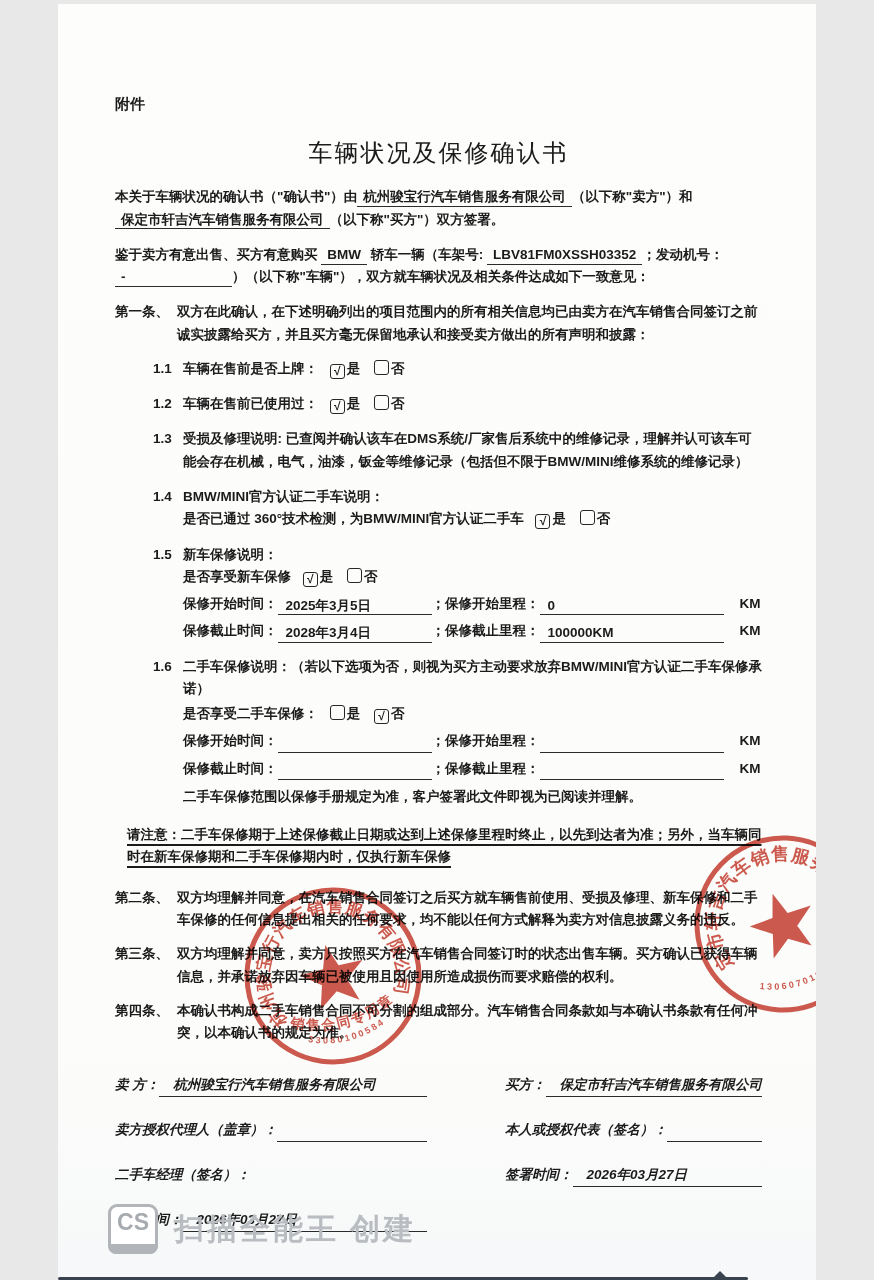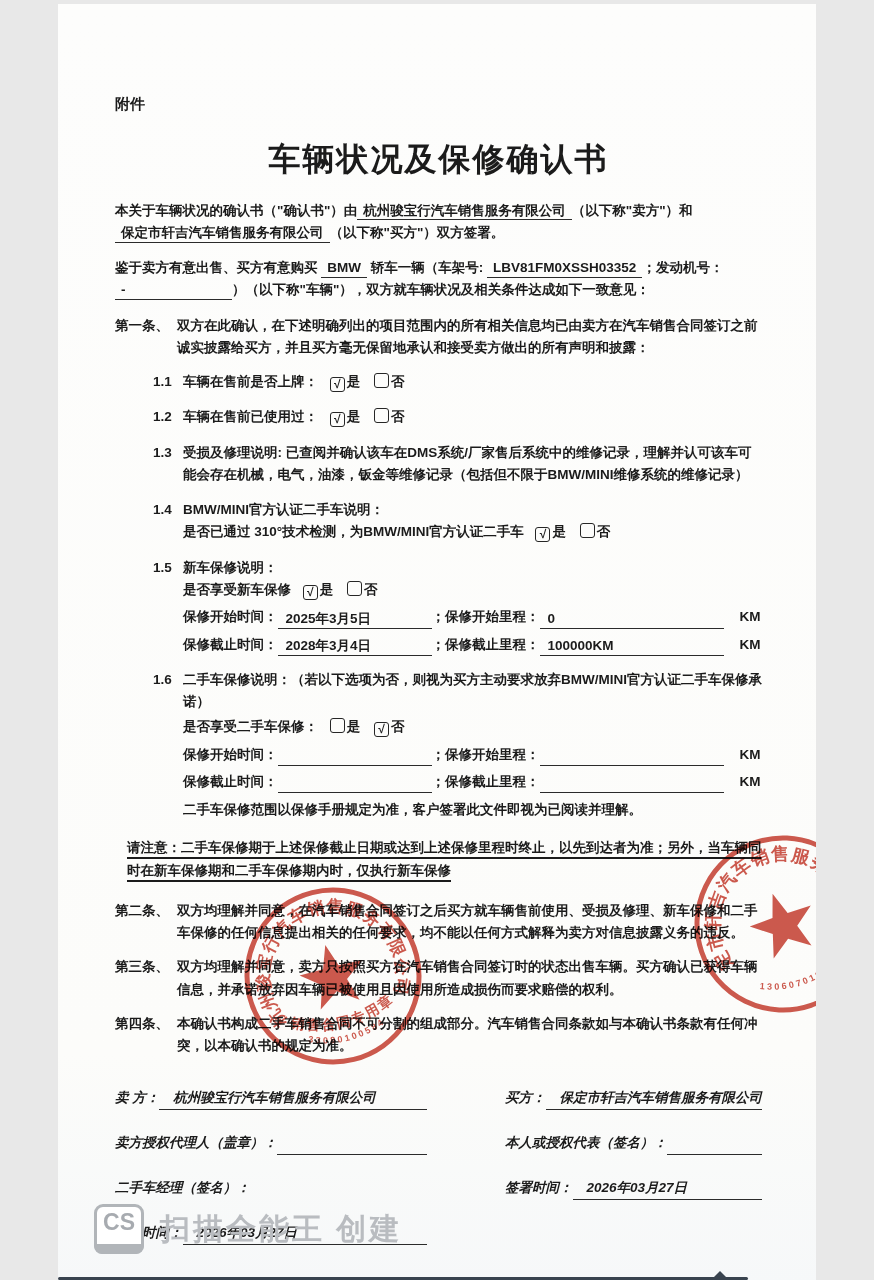--- a/index.html
+++ b/index.html
@@ -5,21 +5,21 @@
   html,body{margin:0;padding:0;background:#e8e8e8;}
   .page{
     position:relative;width:758px;height:1280px;margin:4px auto;
     background:linear-gradient(180deg,#fdfdfc 0%,#fcfcfa 82%,#f6f8f9 100%);
     font-family:"Liberation Sans","DejaVu Sans",sans-serif;
     color:#1b1b1b;font-size:13.5px;line-height:1.65;font-weight:600;
     overflow:hidden;
   }
   .content{padding:88px 54px 0 57px;}
   .attach{font-weight:700;font-size:15px;margin-bottom:16px;}
-  .doc-title{text-align:center;font-size:32px;font-weight:700;letter-spacing:2px;margin-bottom:14px;}
+  .doc-title{text-align:center;font-size:24px;font-weight:400;letter-spacing:2px;margin-bottom:14px;}
   p.para{margin:0 0 13px 0;}
   .uval{border-bottom:1.6px solid #2b2b2b;padding:0 6px;display:inline-block;line-height:1.25;}
   .clause{display:flex;margin:0 0 12px 0;}
   .clause-label{flex:0 0 62px;font-weight:700;}
   .clause-text{flex:1;}
   .items{margin-top:10px;}
   .item{display:flex;margin-bottom:13px;}
   .item-num{flex:0 0 30px;margin-left:38px;}
   .item-body{flex:1;}
   .item-title{font-weight:700;}
@@ -37,21 +37,21 @@
   .sig-section{position:relative;display:flex;margin-top:30px;}
   .sig-col-left{width:352px;}
   .sig-col-right{flex:1;margin-left:78px;}
   .sig-row{display:flex;align-items:center;height:22px;margin-bottom:23px;font-style:italic;}
   .sig-label{font-weight:700;white-space:nowrap;}
   .sig-line{flex:1;border-bottom:1.6px solid #2b2b2b;min-height:20px;}
   .sig-val{padding-left:14px;white-space:nowrap;}
   .seal{position:absolute;mix-blend-mode:multiply;opacity:.83;pointer-events:none;}
   .seal-left{left:165px;top:862px;transform:rotate(-14deg);}
   .seal-right{left:615px;top:810px;transform:rotate(-19deg);}
-  .watermark{position:absolute;left:36px;top:1200px;display:flex;align-items:center;}
+  .watermark{position:absolute;left:50px;top:1200px;display:flex;align-items:center;}
   .cs-logo{position:relative;width:44px;height:44px;border:3px solid #b1b5b9;border-radius:9px;
            display:flex;align-items:flex-start;justify-content:center;color:#a7abb0;
            font-weight:700;font-size:23px;line-height:30px;background:#fff;}
   .cs-logo .bar{position:absolute;left:-3px;right:-3px;bottom:-3px;height:10px;background:#b1b5b9;
            border-radius:0 0 8px 8px;}
   .wm-text{margin-left:16px;font-size:30px;color:#b9bcc0;font-weight:600;letter-spacing:3px;}
   .scan-edge{position:absolute;height:3.5px;background:#39434f;bottom:4px;border-radius:2px;}
   .scan-edge.e1{left:0;width:690px;}
   .scan-edge.e2{left:772px;width:102px;}
   .scan-bump{position:absolute;bottom:6px;width:0;height:0;border-left:7px solid transparent;
@@ -97,21 +97,21 @@
 
       <div class="item">
         <span class="item-num">1.3</span>
         <span class="item-body">受损及修理说明: 已查阅并确认该车在DMS系统/厂家售后系统中的维修记录，理解并认可该车可能会存在机械，电气，油漆，钣金等维修记录（包括但不限于BMW/MINI维修系统的维修记录）</span>
       </div>
 
       <div class="item">
         <span class="item-num">1.4</span>
         <span class="item-body">
           <div class="item-title">BMW/MINI官方认证二手车说明：</div>
-          <div><span>是否已通过 310°技术检测，为BMW/MINI官方认证二手车</span>
+          <div><span>是否已通过 360°技术检测，为BMW/MINI官方认证二手车</span>
             <span class="cb">√</span><span class="cb-label">是</span>
             <span class="cb"></span><span class="cb-label">否</span>
           </div>
         </span>
       </div>
 
       <div class="item">
         <span class="item-num">1.5</span>
         <span class="item-body">
           <div class="item-title">新车保修说明：</div>

